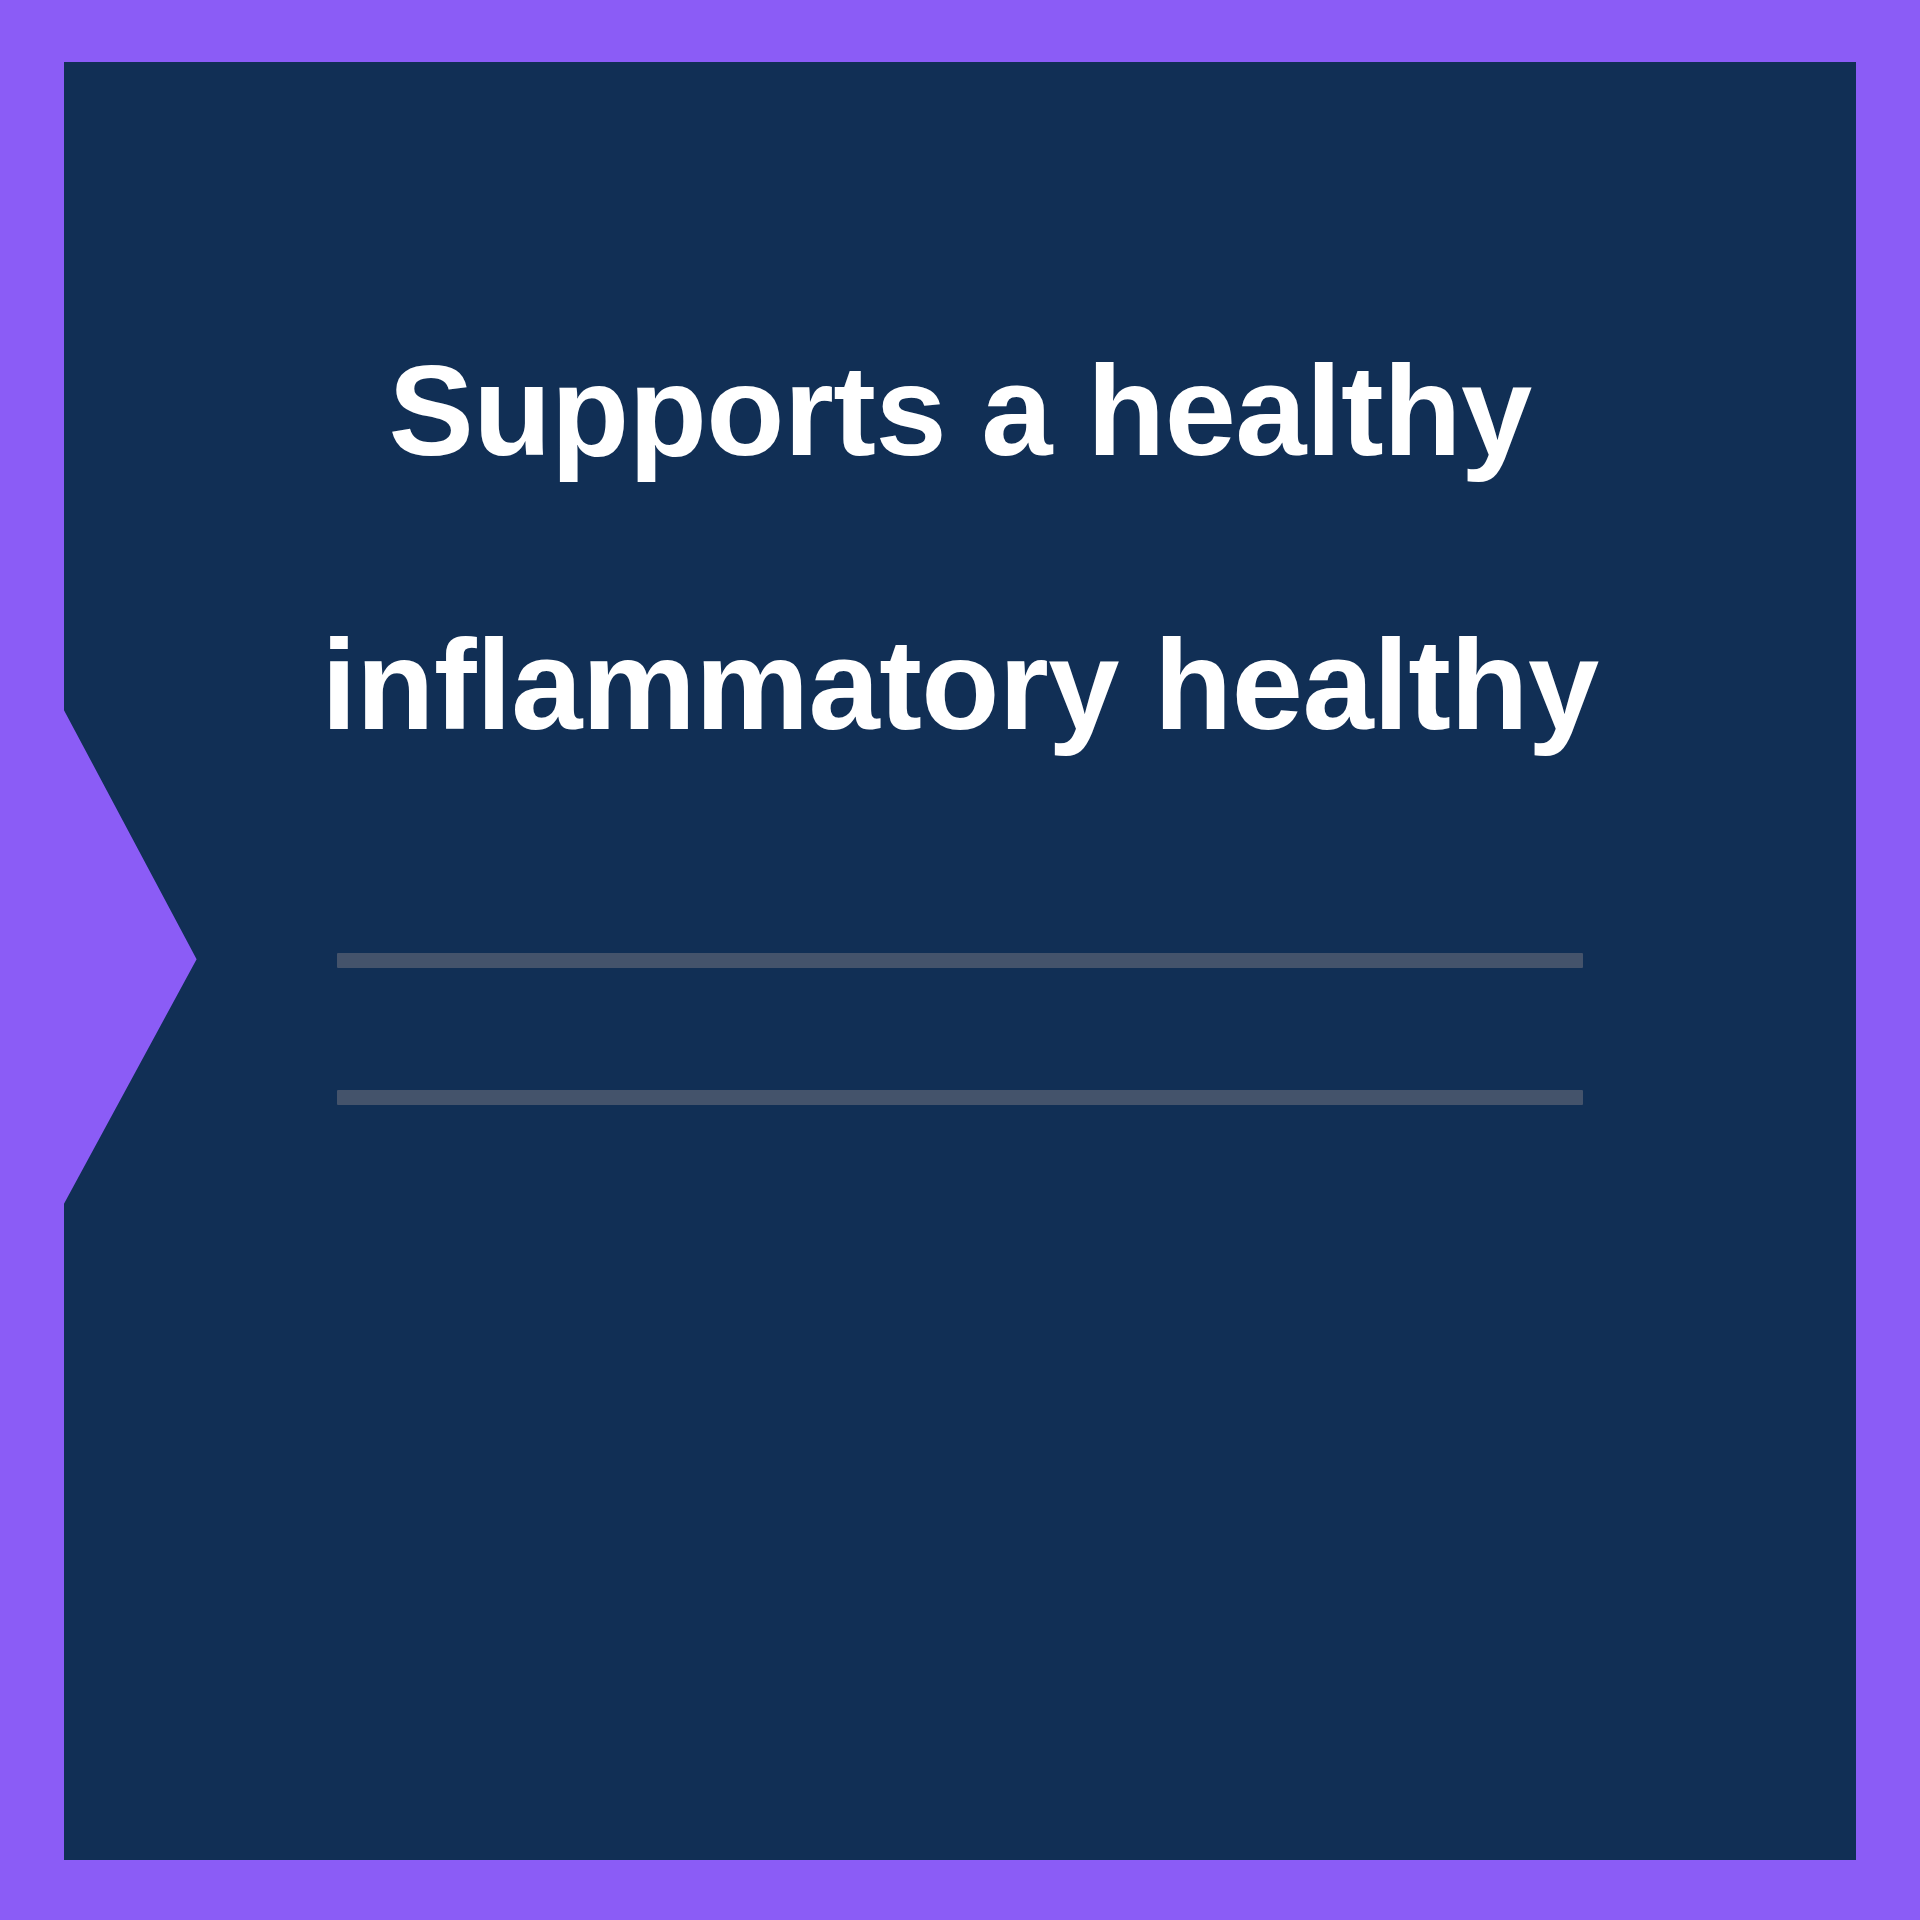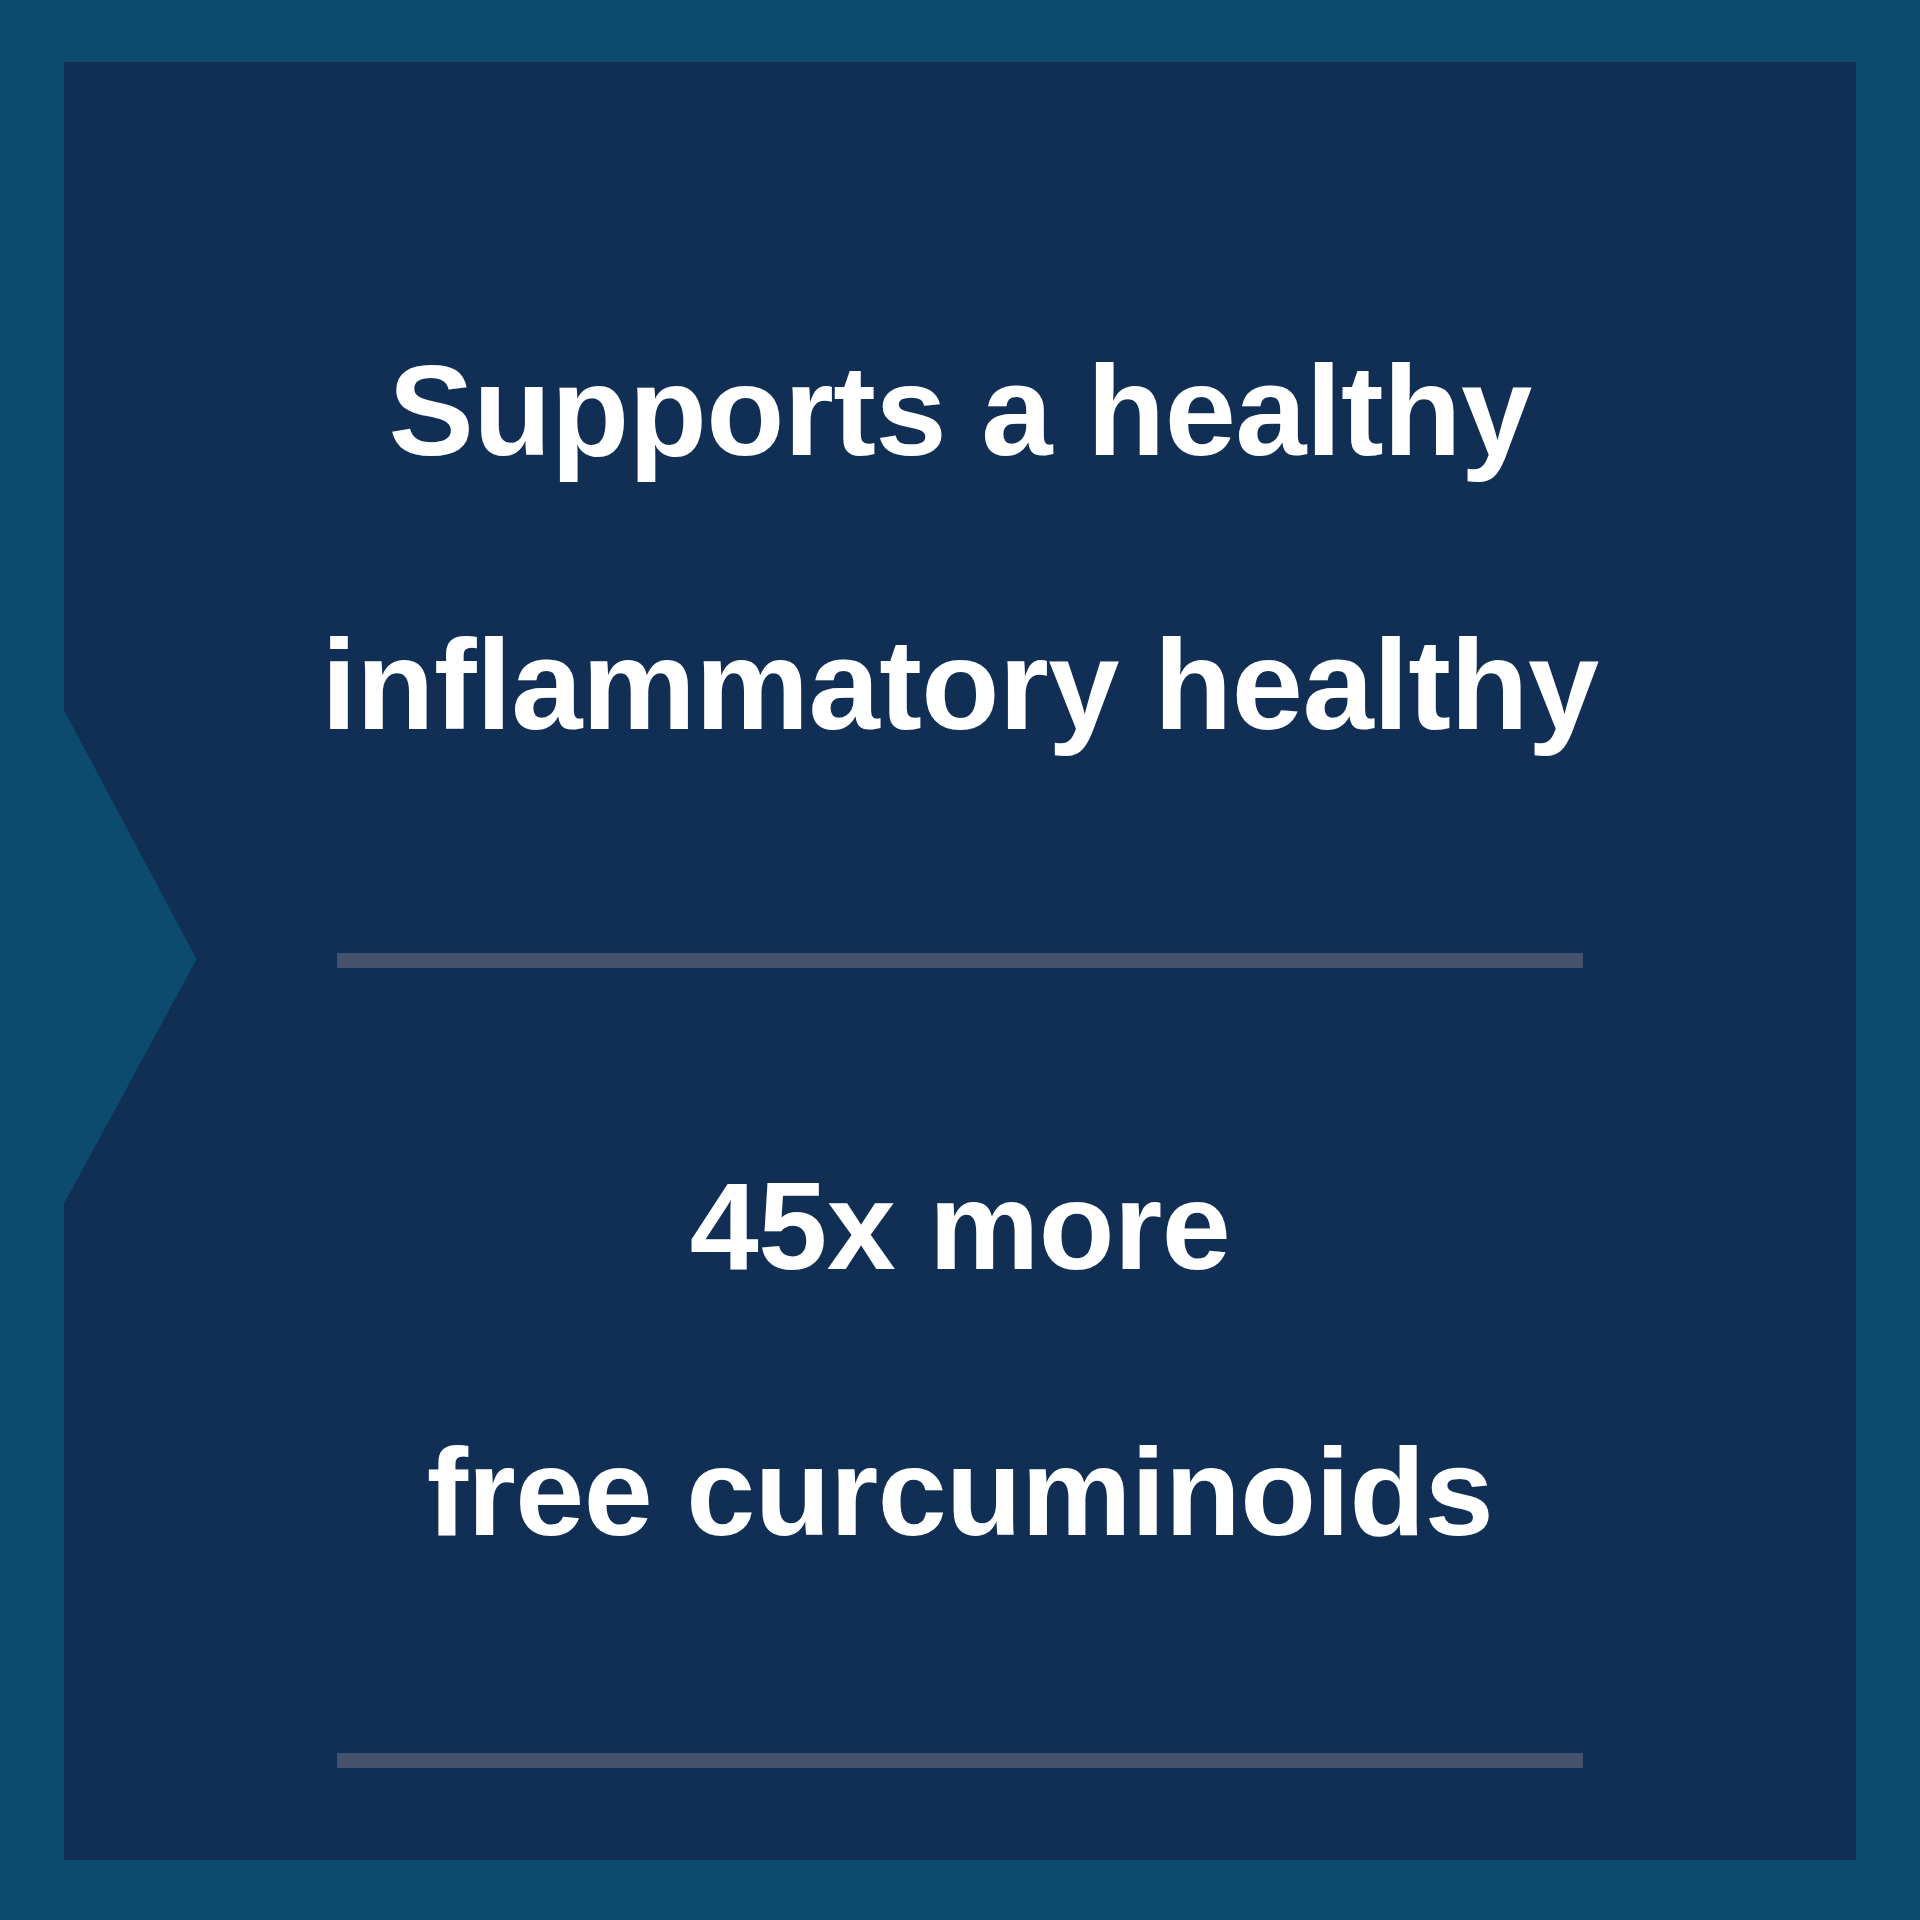--- a/index.html
+++ b/index.html
@@ -11,21 +11,21 @@
     height: 1920px;
     background: #dfe5ec;
     font-family: "Liberation Sans", "DejaVu Sans", sans-serif;
     overflow: hidden;
   }
 
   #stage {
     position: relative;
     width: 1920px;
     height: 1920px;
-    background: #0c4a6e;
+    background: #8b5cf6;
   }
 
   
   #navy-panel {
     position: absolute;
     left: 64px;
     top: 62px;
     width: 1792px;
     height: 1798px;
     background: #112f55;
@@ -108,24 +108,20 @@
 
     <div class="claim claim-1">
       <span class="claim-line">Supports a healthy</span>
       <span class="claim-line">inflammatory healthy</span>
     </div>
 
     <div class="spacer gap-b"></div>
     <div class="divider"></div>
     <div class="spacer gap-c"></div>
 
-    <div class="claim claim-2">
-      <span class="claim-line">45x more</span>
-      <span class="claim-line">free curcuminoids</span>
-    </div>
 
     <div class="spacer gap-d"></div>
     <div class="divider"></div>
     <div class="spacer gap-e"></div>
 
     <div class="claim claim-3">
       
     </div>
 
     <div class="spacer gap-f"></div>

